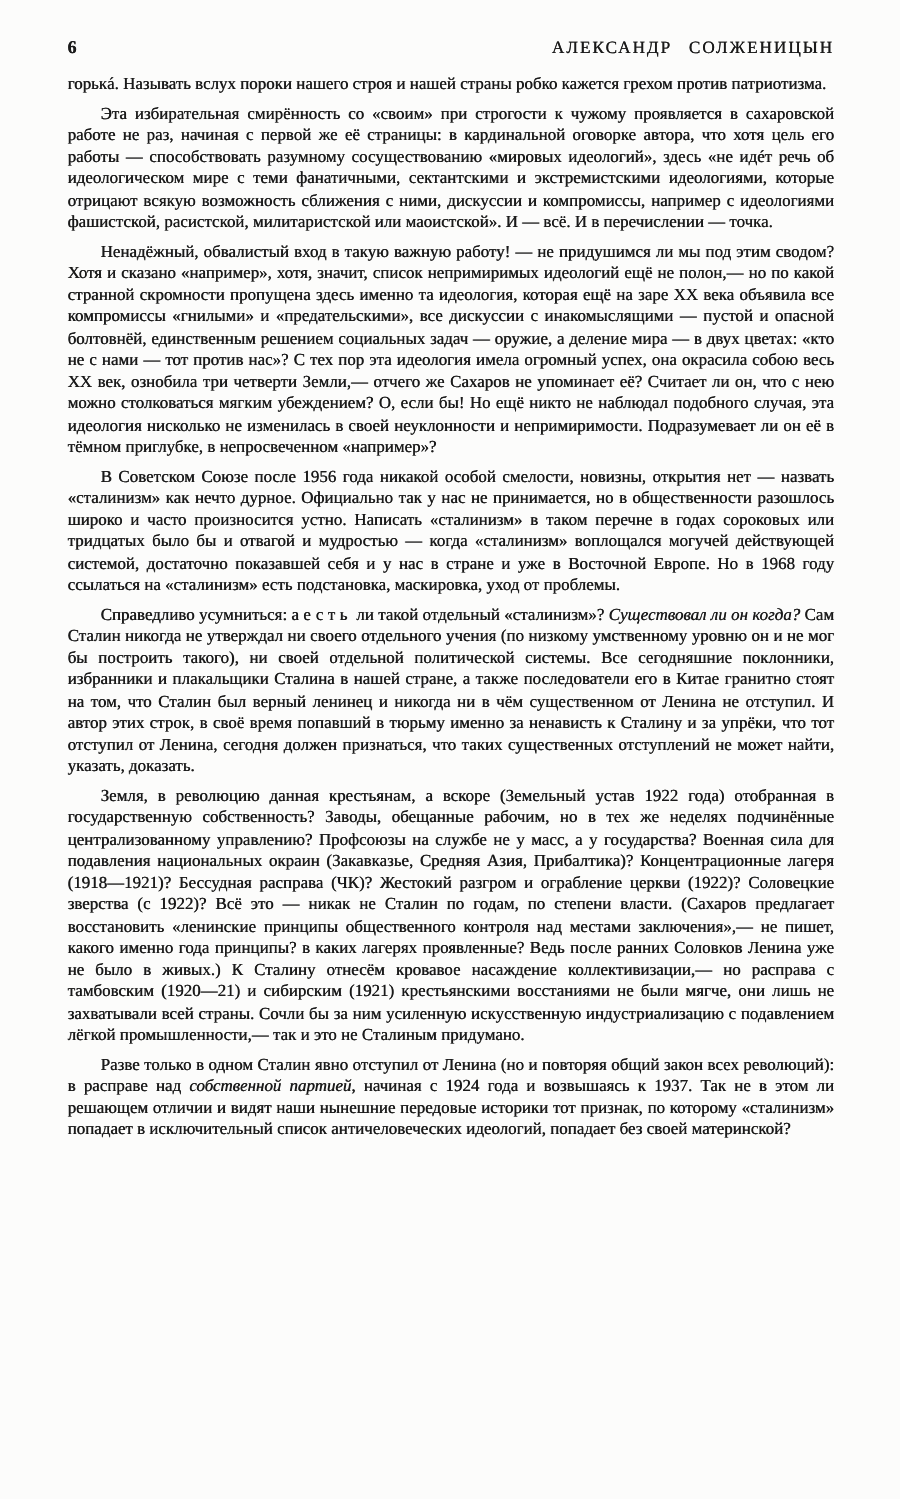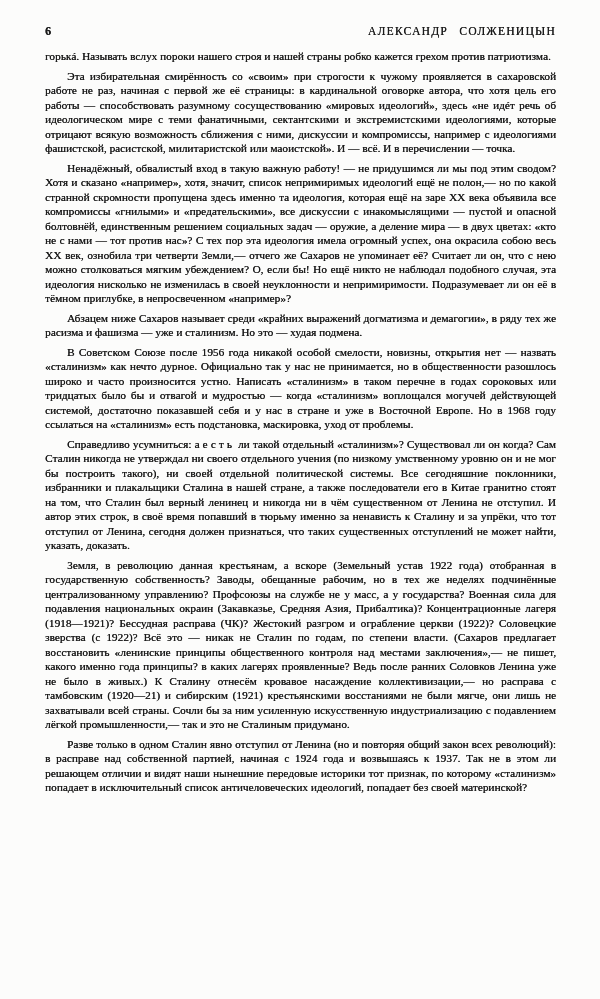--- a/index.html
+++ b/index.html
@@ -48,34 +48,33 @@
     -webkit-hyphens: auto;
   }
   .para {
     margin: 5px 0 0 0;
     text-indent: 22px;
   }
   .para.no-indent {
     margin-top: 0;
     text-indent: 0;
   }
-  .italic { }
+  .italic { font-style: italic; }
   .spaced { letter-spacing: 3px; }
 </style>
 </head>
 <body>
 
 <div class="page" style="background: rgb(252, 252, 251); color: rgb(27, 27, 27);">
   <div class="running-head">
     <span class="page-num">6</span>
     <span class="author">АЛЕКСАНДР СОЛЖЕНИЦЫН</span>
   </div>
   <div class="text-body">
       <p class="para no-indent"><span>горькá. Называть вслух пороки нашего строя и нашей страны робко кажется грехом против патриотизма.</span></p>
       <p class="para"><span>Эта избирательная смирённость со «своим» при строгости к чужому проявляется в сахаровской работе не раз, начиная с первой же её страницы: в кардинальной оговорке автора, что хотя цель его работы — способствовать разумному сосуществованию «мировых идеологий», здесь «не идéт речь об идеологическом мире с теми фанатичными, сектантскими и экстремистскими идеологиями, которые отрицают всякую возможность сближения с ними, дискуссии и компромиссы, например с идеологиями фашистской, расистской, милитаристской или маоистской». И — всё. И в перечислении — точка.</span></p>
       <p class="para"><span>Ненадёжный, обвалистый вход в такую важную работу! — не придушимся ли мы под этим сводом? Хотя и сказано «например», хотя, значит, список непримиримых идеологий ещё не полон,— но по какой странной скромности пропущена здесь именно та идеология, которая ещё на заре XX века объявила все компромиссы «гнилыми» и «предательскими», все дискуссии с инакомыслящими — пустой и опасной болтовнёй, единственным решением социальных задач — оружие, а деление мира — в двух цветах: «кто не с нами — тот против нас»? С тех пор эта идеология имела огромный успех, она окрасила собою весь XX век, ознобила три четверти Земли,— отчего же Сахаров не упоминает её? Считает ли он, что с нею можно столковаться мягким убеждением? О, если бы! Но ещё никто не наблюдал подобного случая, эта идеология нисколько не изменилась в своей неуклонности и непримиримости. Подразумевает ли он её в тёмном приглубке, в непросвеченном «например»?</span></p>
-      <p class="para"><span>Абзацем ниже Сахаров называет среди «крайних выражений догматизма и демагогии», в ряду тех же расизма и фашизма — уже и сталинизм. Но это — худая подмена.</span></p>
       <p class="para"><span>В Советском Союзе после 1956 года никакой особой смелости, новизны, открытия нет — назвать «сталинизм» как нечто дурное. Официально так у нас не принимается, но в общественности разошлось широко и часто произносится устно. Написать «сталинизм» в таком перечне в годах сороковых или тридцатых было бы и отвагой и мудростью — когда «сталинизм» воплощался могучей действующей системой, достаточно показавшей себя и у нас в стране и уже в Восточной Европе. Но в 1968 году ссылаться на «сталинизм» есть подстановка, маскировка, уход от проблемы.</span></p>
       <p class="para"><span>Справедливо усумниться: а </span><span class="spaced">есть</span><span> ли такой отдельный «сталинизм»? </span><span class="italic">Существовал ли он когда?</span><span> Сам Сталин никогда не утверждал ни своего отдельного учения (по низкому умственному уровню он и не мог бы построить такого), ни своей отдельной политической системы. Все сегодняшние поклонники, избранники и плакальщики Сталина в нашей стране, а также последователи его в Китае гранитно стоят на том, что Сталин был верный ленинец и никогда ни в чём существенном от Ленина не отступил. И автор этих строк, в своё время попавший в тюрьму именно за ненависть к Сталину и за упрёки, что тот отступил от Ленина, сегодня должен признаться, что таких существенных отступлений не может найти, указать, доказать.</span></p>
       <p class="para"><span>Земля, в революцию данная крестьянам, а вскоре (Земельный устав 1922 года) отобранная в государственную собственность? Заводы, обещанные рабочим, но в тех же неделях подчинённые централизованному управлению? Профсоюзы на службе не у масс, а у государства? Военная сила для подавления национальных окраин (Закавказье, Средняя Азия, Прибалтика)? Концентрационные лагеря (1918—1921)? Бессудная расправа (ЧК)? Жестокий разгром и ограбление церкви (1922)? Соловецкие зверства (с 1922)? Всё это — никак не Сталин по годам, по степени власти. (Сахаров предлагает восстановить «ленинские принципы общественного контроля над местами заключения»,— не пишет, какого именно года принципы? в каких лагерях проявленные? Ведь после ранних Соловков Ленина уже не было в живых.) К Сталину отнесём кровавое насаждение коллективизации,— но расправа с тамбовским (1920—21) и сибирским (1921) крестьянскими восстаниями не были мягче, они лишь не захватывали всей страны. Сочли бы за ним усиленную искусственную индустриализацию с подавлением лёгкой промышленности,— так и это не Сталиным придумано.</span></p>
       <p class="para"><span>Разве только в одном Сталин явно отступил от Ленина (но и повторяя общий закон всех революций): в расправе над </span><span class="italic">собственной партией</span><span>, начиная с 1924 года и возвышаясь к 1937. Так не в этом ли решающем отличии и видят наши нынешние передовые историки тот признак, по которому «сталинизм» попадает в исключительный список античеловеческих идеологий, попадает без своей материнской?</span></p>
     </div>
 </div>
 
 </body></html>

